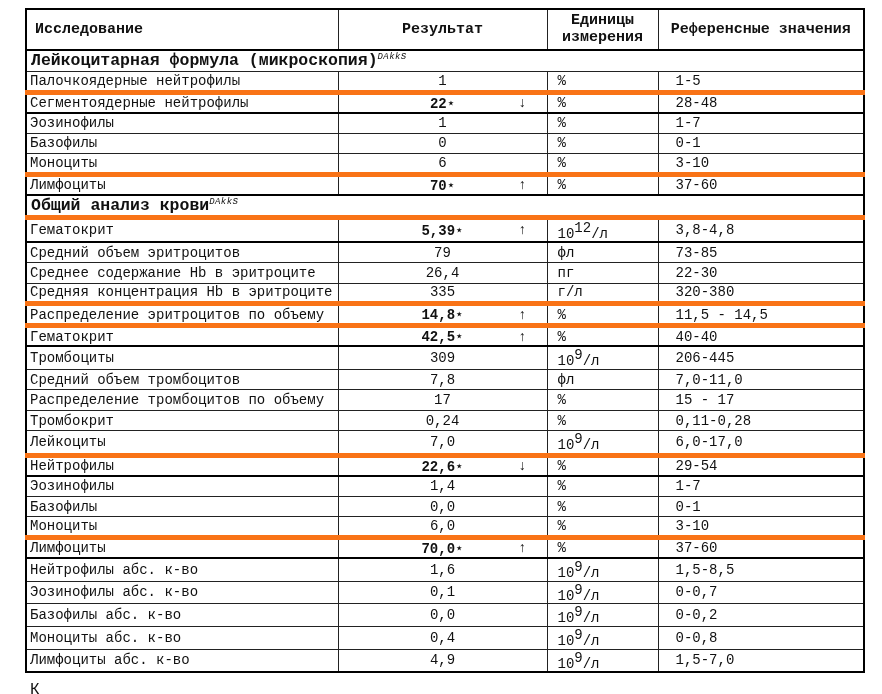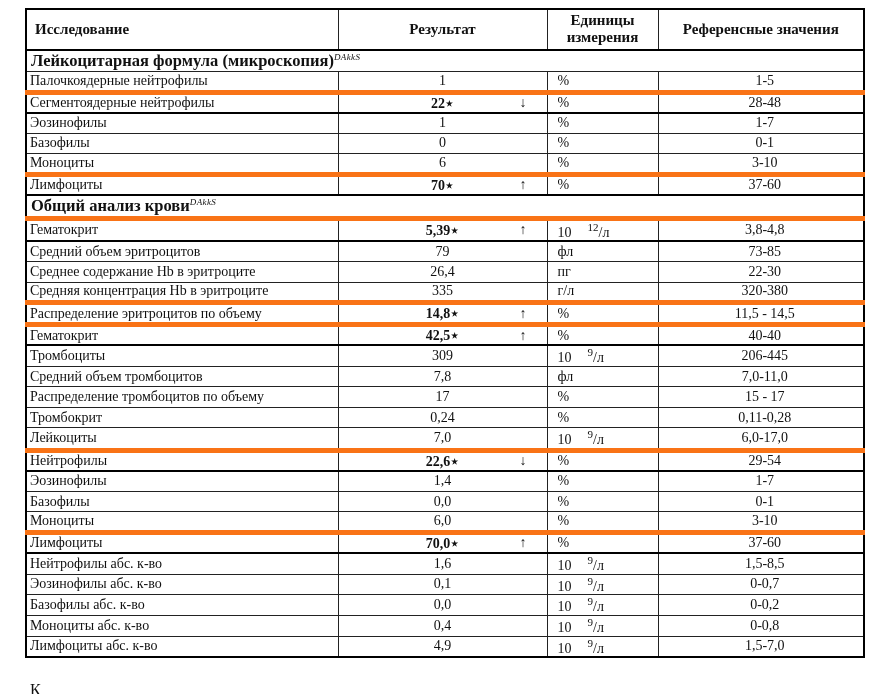--- a/index.html
+++ b/index.html
@@ -1,19 +1,19 @@
 <!DOCTYPE html>
 <html><head>
 <meta charset="utf-8">
 <style>
   * { margin:0; padding:0; box-sizing:border-box; }
   html, body { width:882px; height:694px; background:#ffffff; overflow:hidden; }
   .page {
     position:relative; width:783px; height:694px;
-    font-family:Liberation Serif, serif; color:#111;
+    font-family:Liberation Mono, monospace; color:#111;
   }
   table.report {
     position:absolute; left:25px; top:8px; width:838px;
     border-collapse:collapse; table-layout:fixed;
     border:2px solid #000;
   }
   th, td { border:1px solid #222; overflow:hidden; white-space:nowrap; }
   thead th {
     border-bottom:2px solid #000;
     font-size:15px; font-weight:bold; height:38px;
@@ -22,33 +22,33 @@
   }
   thead th.col-study { text-align:left; padding-left:8px; }
   td { font-size:14px; height:20.5px; padding:0 2px; vertical-align:middle; }
   td.study { padding-left:3px; }
   td.result { text-align:center; position:relative; }
   td.result .flag {
     position:absolute; right:20px; top:50%; transform:translateY(-50%);
     font-weight:normal; font-size:14px;
   }
   td.unit { padding-left:10px; }
-  td.ref  { padding-left:10px;text-align:center; }
+  td.ref  { padding-left:17px; }
   tr.sec td {
     font-size:16.5px; font-weight:bold; height:22px; padding-left:4px;margin-left:48px;
   }
   tr.srow td { font-size:16.5px; height:23px; }
   tr.srow td.study { padding-left:4px; }
   tr.abn td { border-top:5px solid #f97316; border-bottom:2px solid #000; }
   .val.b { font-weight:bold; }
   sup.mark {
     font-style:italic; font-weight:normal; font-size:9px;
     letter-spacing:0.4px; vertical-align:super;
   }
-  td.unit sup, td.ref sup { font-size:11px;margin-left:16px; }
+  td.unit sup, td.ref sup { font-size:14px; }
   .footer-fragment { position:absolute; left:30px; top:681px; font-size:16px; }
 </style>
 </head>
 <body>
 
 <div class="page">
   <table class="report">
     <colgroup>
       <col style="width:312px">
       <col style="width:209px">

